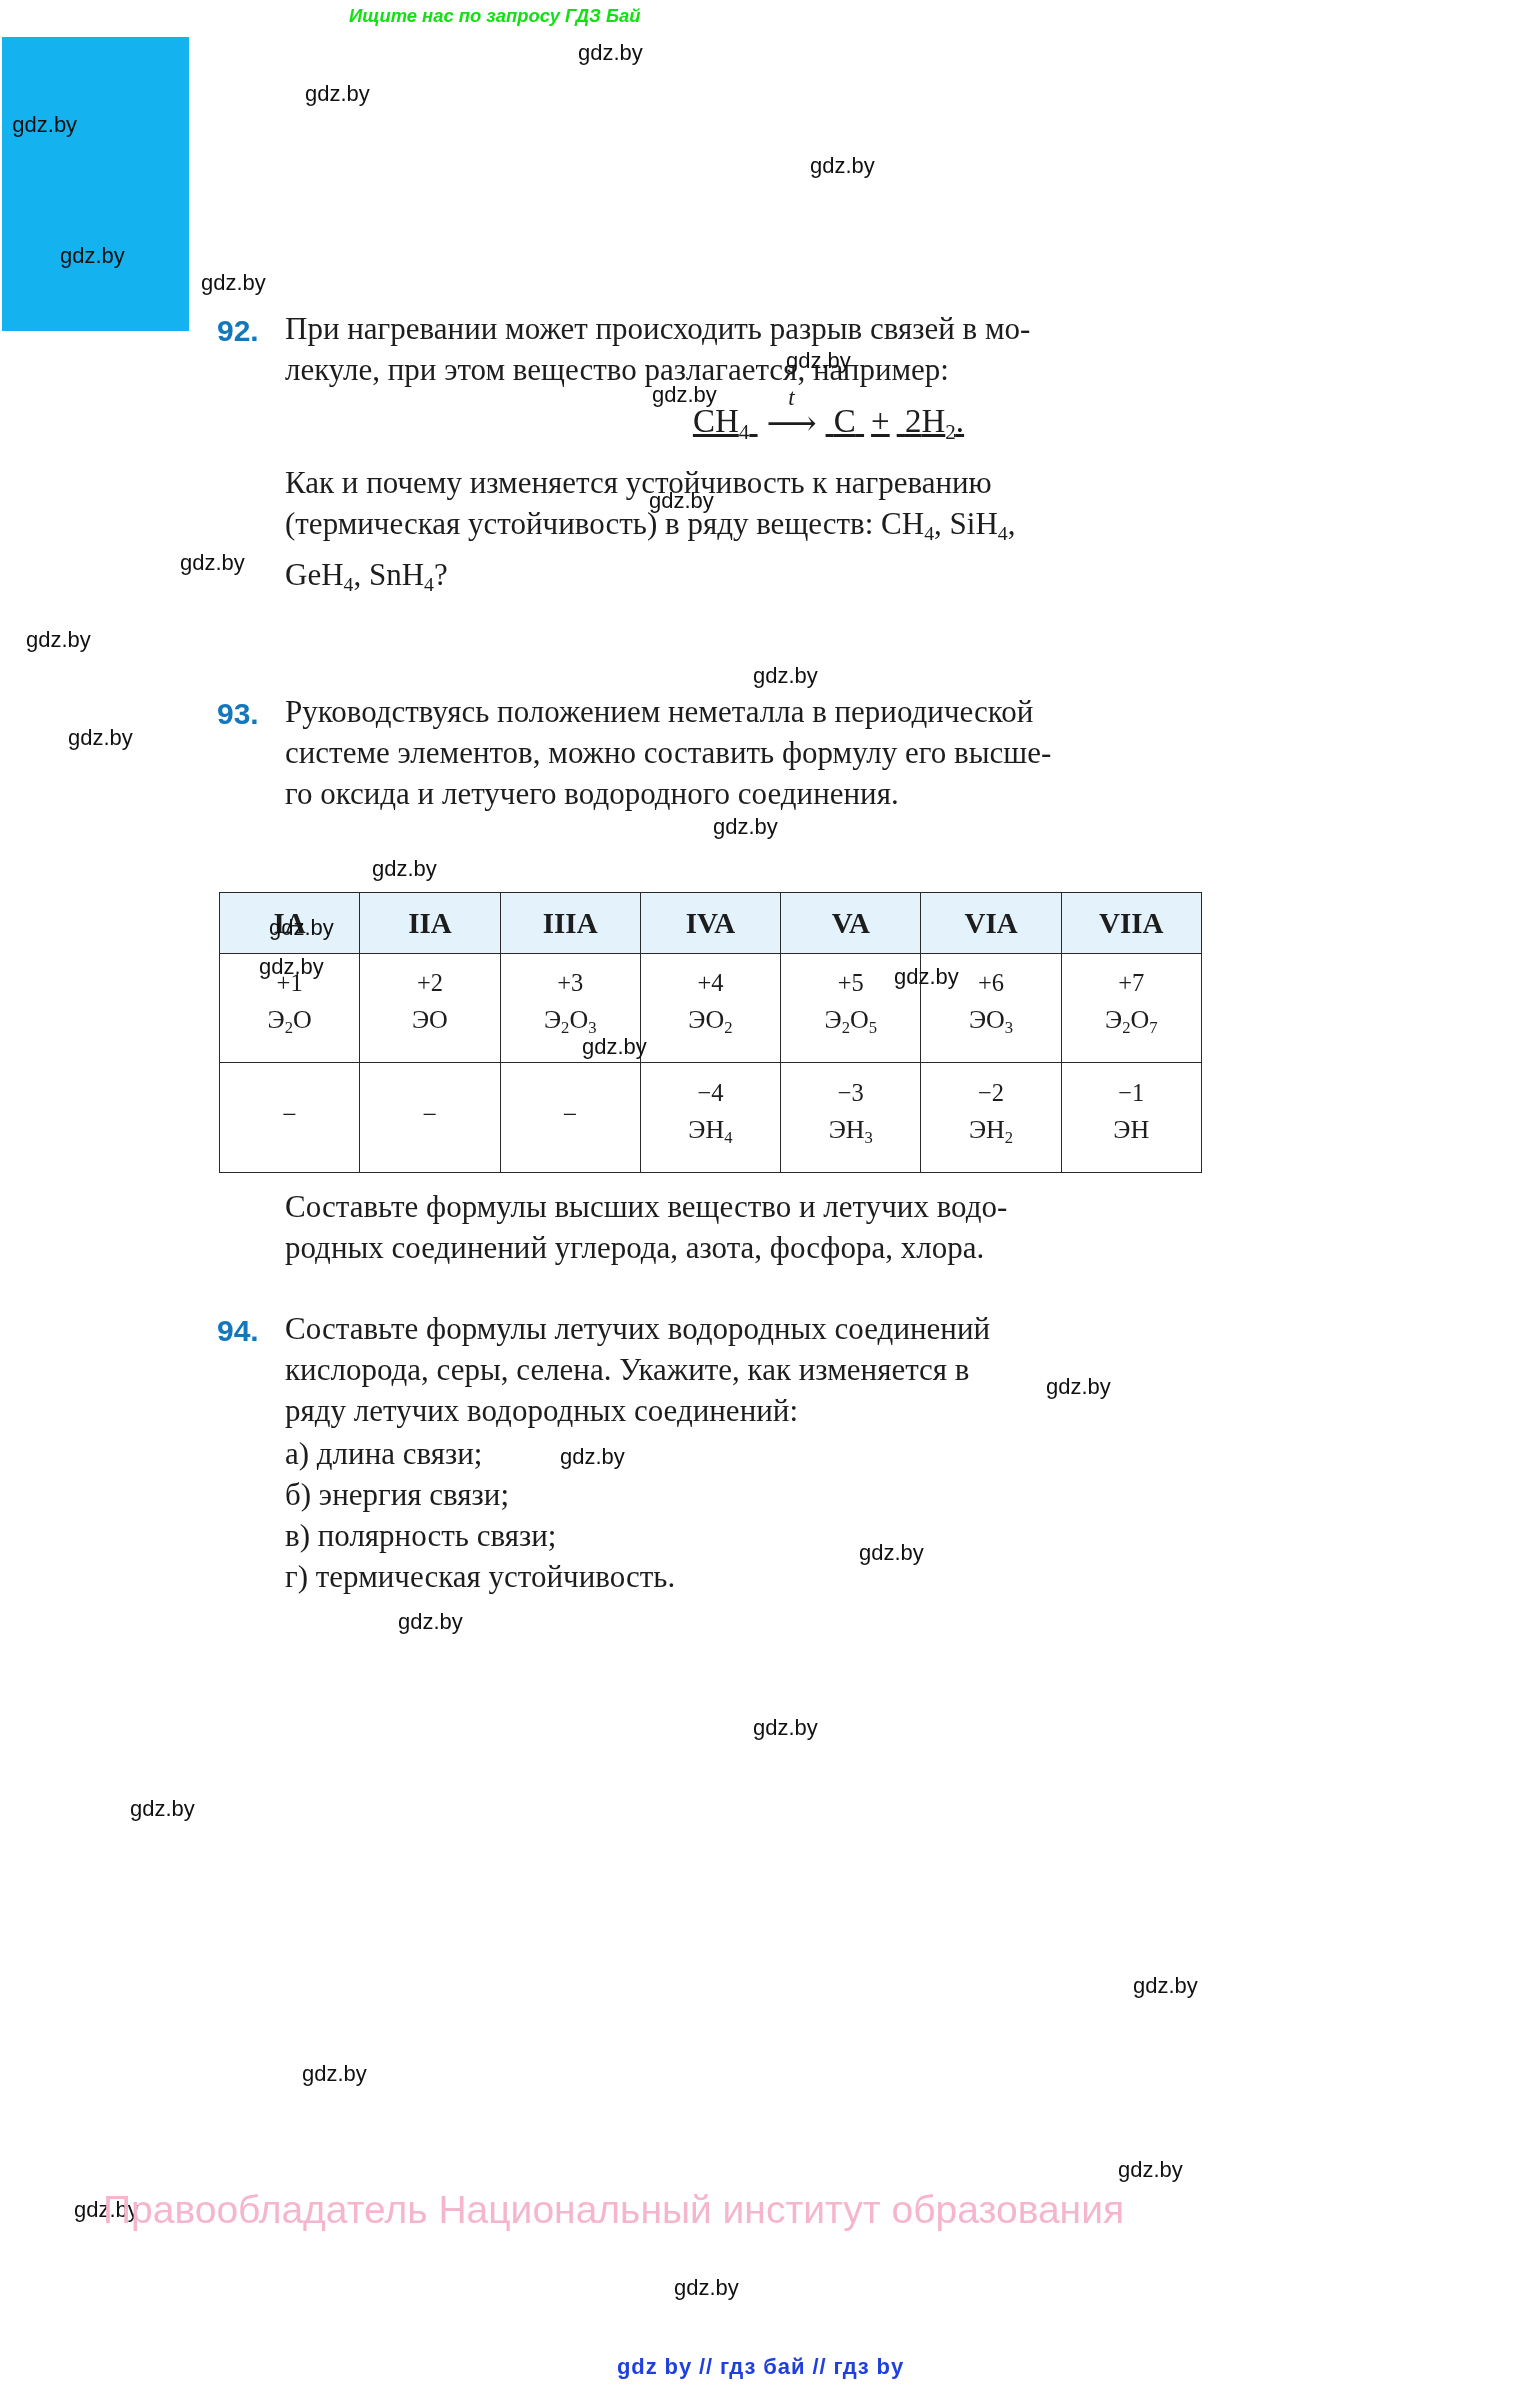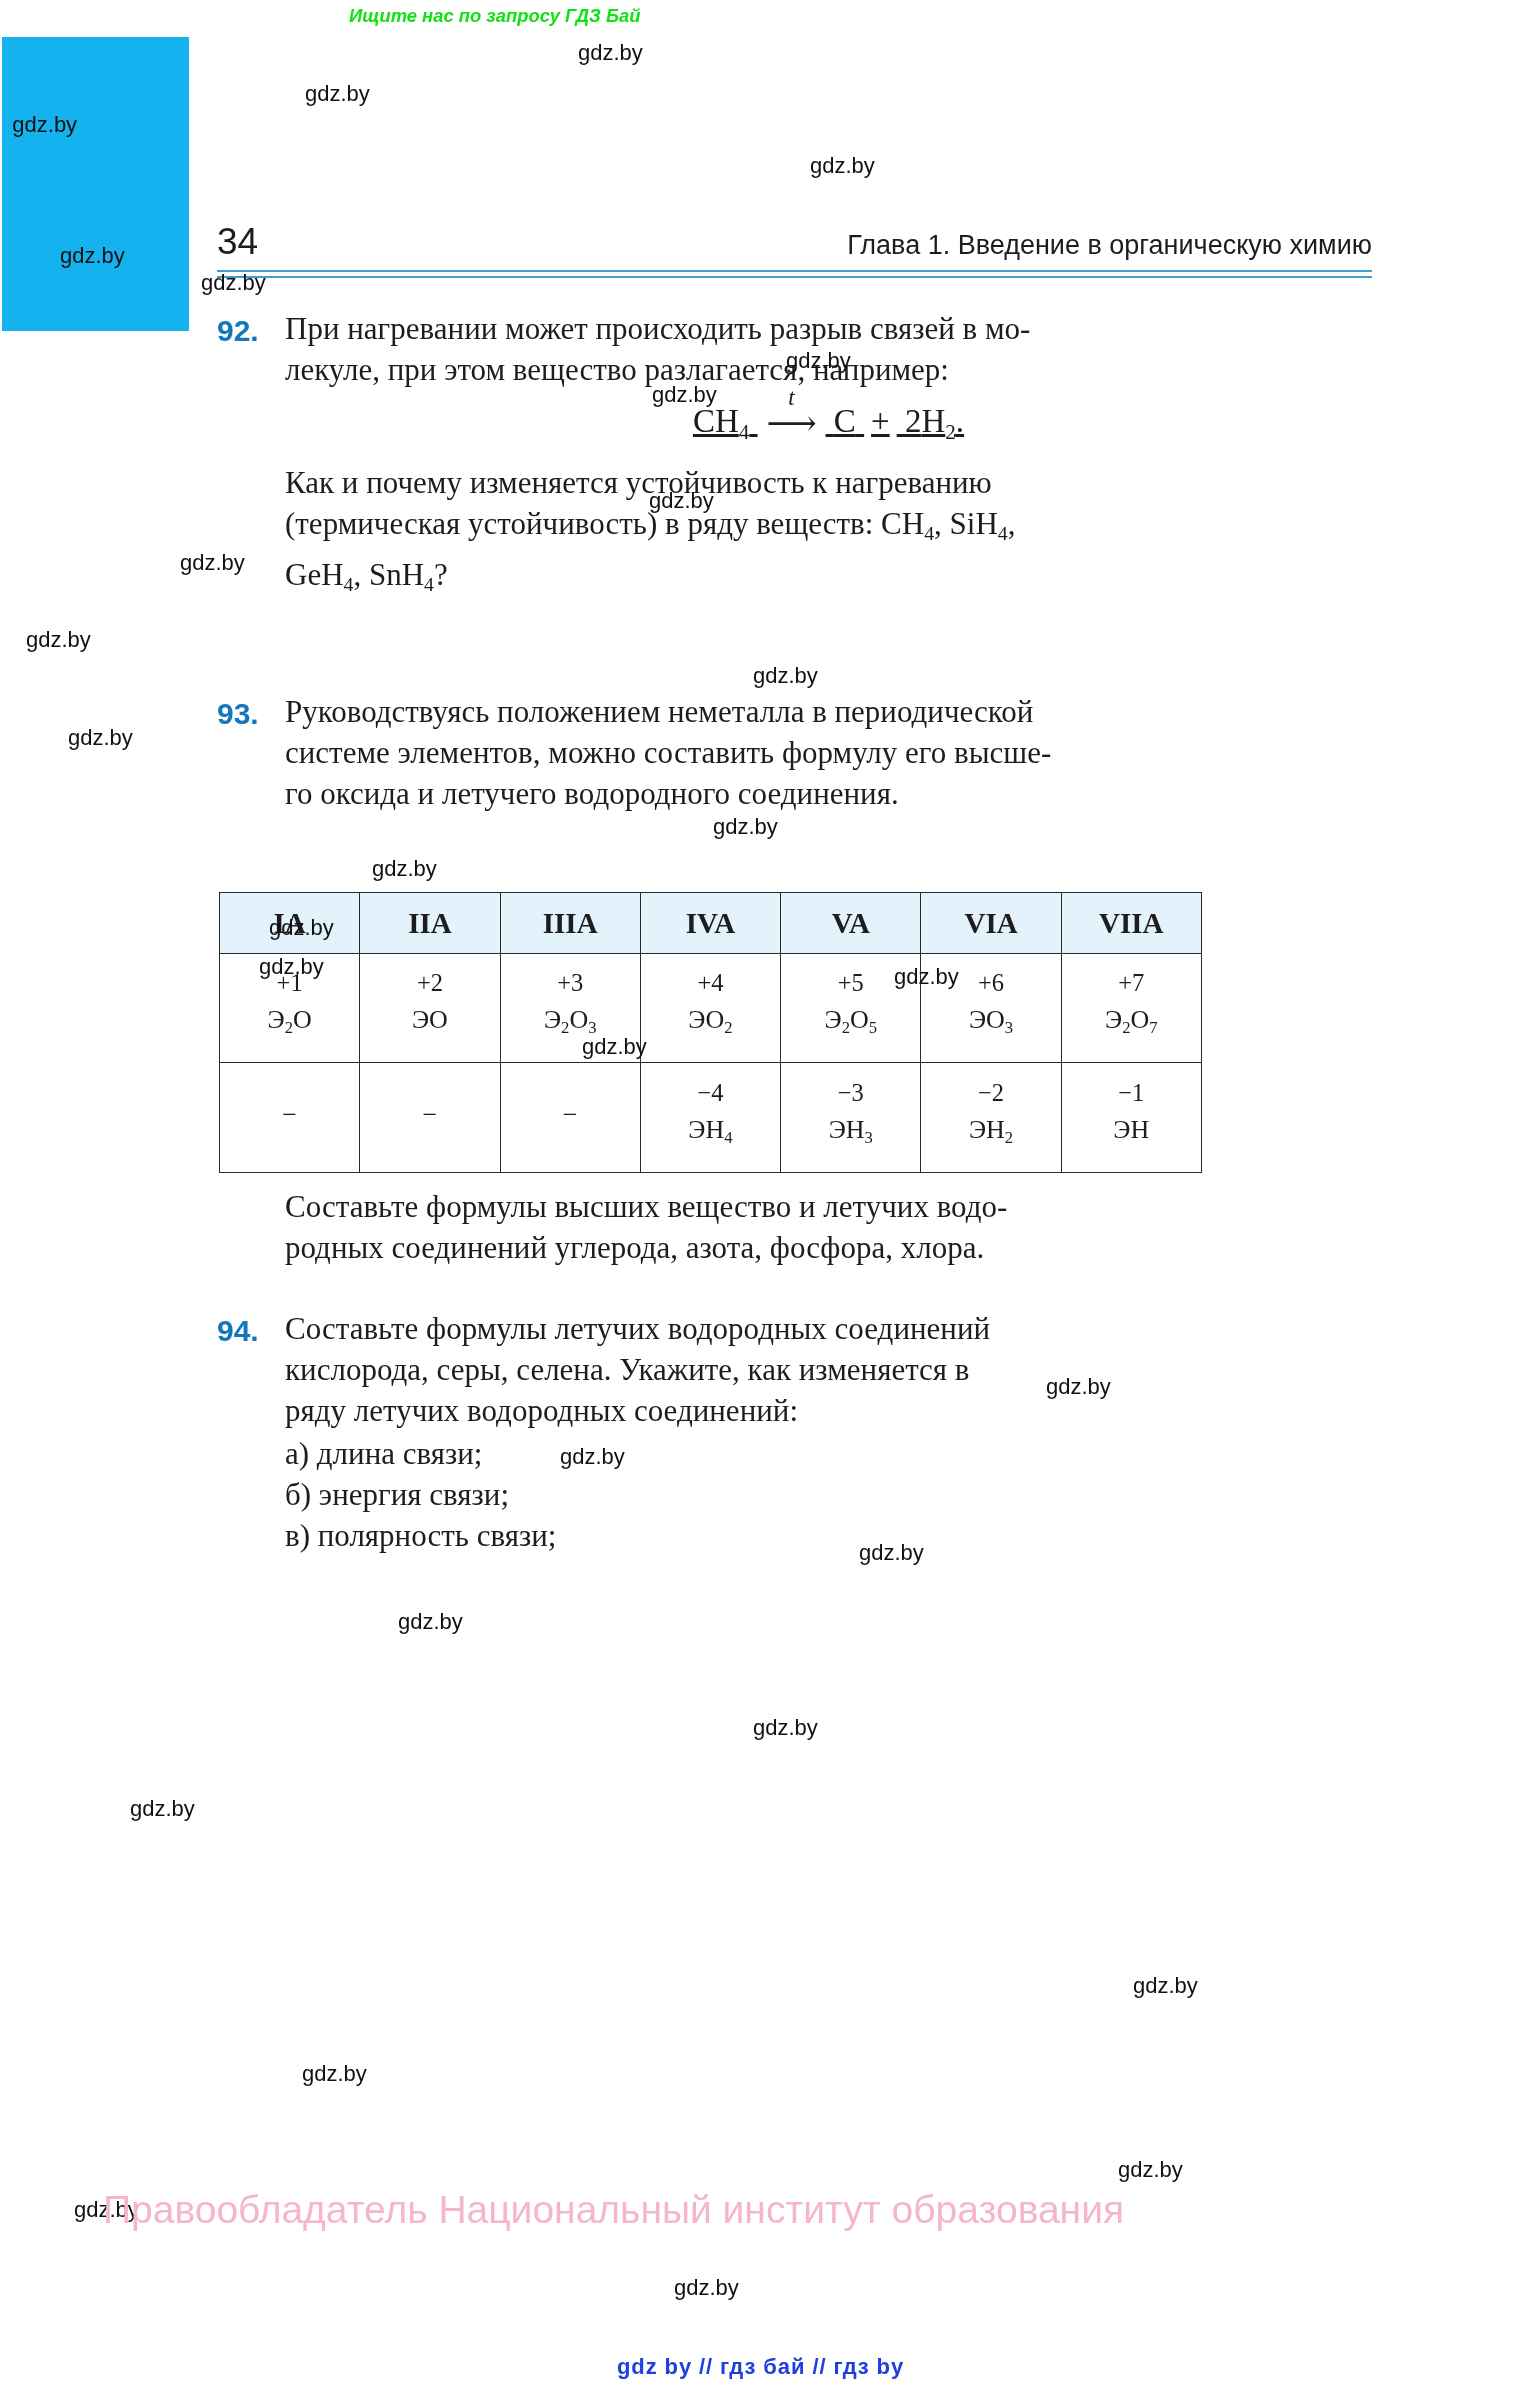--- a/index.html
+++ b/index.html
@@ -234,27 +234,20 @@
 <div class="wm" style="left:302px;  top:2061px;">gdz.by</div>
 <div class="wm" style="left:1118px; top:2157px;">gdz.by</div>
 <div class="wm" style="left:74px;   top:2197px;">gdz.by</div>
 <div class="wm" style="left:674px;  top:2275px;">gdz.by</div>
 
 <div class="copyright" style="left:103px; top:2188px;">Правообладатель Национальный институт образования</div>
 <div class="wm-bottom" style="left:617px; top:2354px;">gdz by  //  гдз бай  //  гдз by</div>
 
 <div class="page">
 
-  <div class="pg-header">
-    <div class="pg-header-row">
-      <span class="pg-number">34</span>
-      <span class="pg-chapter">Глава 1. Введение в органическую химию</span>
-    </div>
-    <div class="rule-double"></div>
-  </div>
 
   <div class="ex" style="left:217px; top:308px; width:1155px;">
     <div class="ex-num">92.</div>
     <div class="ex-body">
       <p>При нагревании может происходить разрыв связей в мо-</p>
       <p>лекуле, при этом вещество разлагается, например:</p>
 
       <div class="eq">
         <span><span>CH</span><sub>4</sub></span>
         <span class="arrow-wrap">
@@ -371,18 +364,19 @@
   <div class="ex" style="left:217px; top:1308px; width:1155px;">
     <div class="ex-num">94.</div>
     <div class="ex-body">
       <p>Составьте формулы летучих водородных соединений</p>
       <p>кислорода, серы, селена. Укажите, как изменяется в</p>
       <p style="text-align:left;">ряду летучих водородных соединений:</p>
       <div class="sub-list">
         <p>а) длина связи;</p>
         <p>б) энергия связи;</p>
         <p>в) полярность связи;</p>
+        <p>г) термическая устойчивость.</p>
       </div>
     </div>
   </div>
 
 </div>
 
 
 </body></html>

